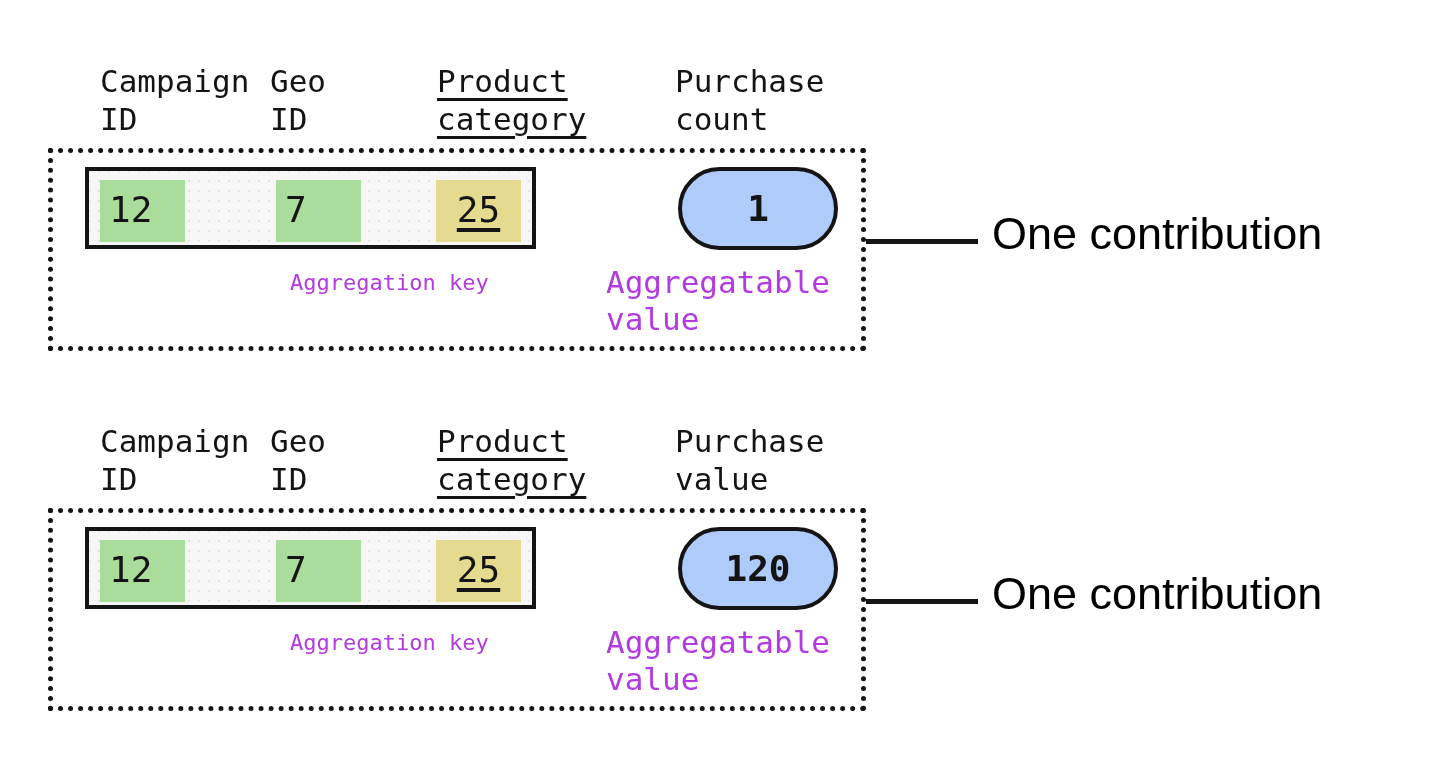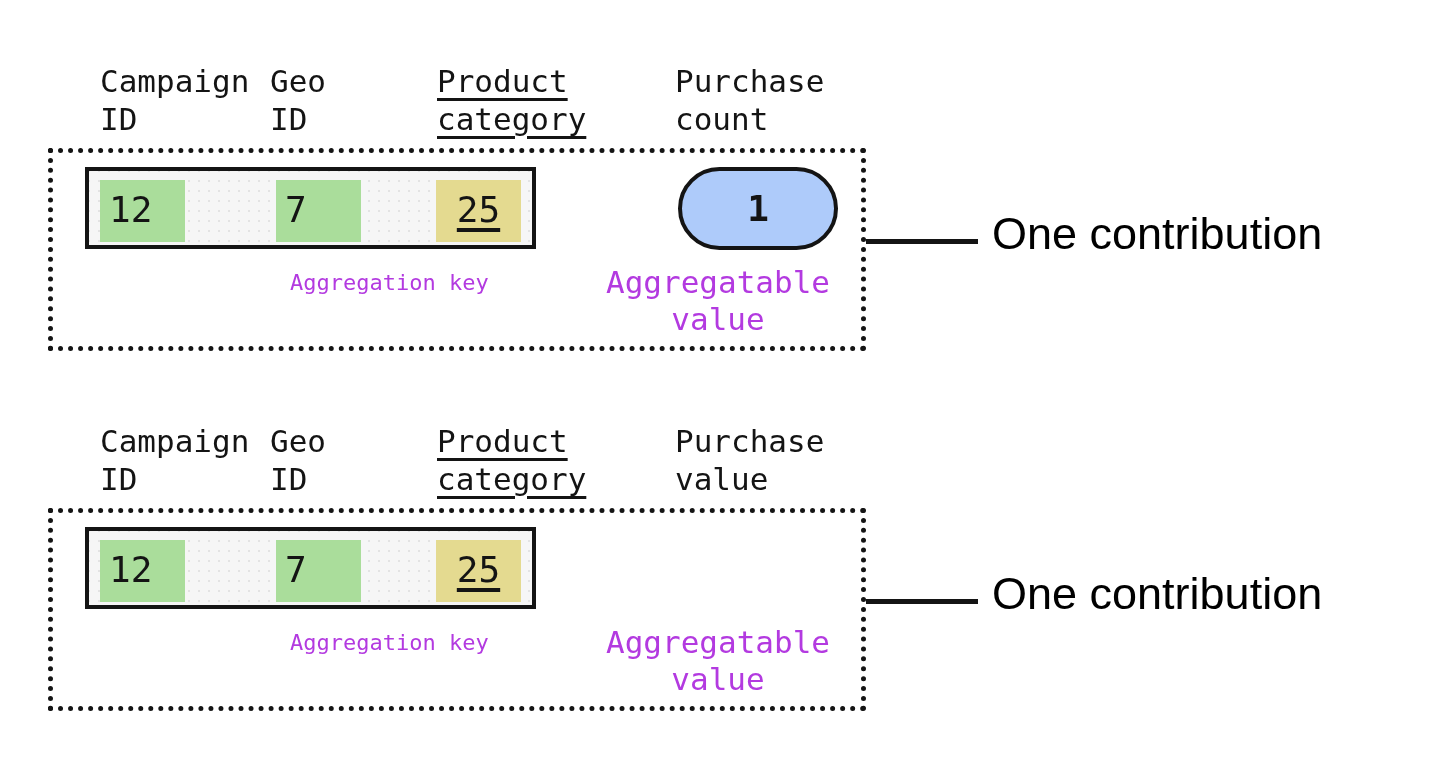--- a/index.html
+++ b/index.html
@@ -90,21 +90,21 @@
     font-size: 36px;
     font-weight: bold;
   }
 
   .agg-val {
     position: absolute;
     right: 612px; top: 264px;
     font-size: 31px;
     line-height: 37px;
     color: var(--label-purple, #b33ae0);
-    text-align: center;
+    text-align: left;
     white-space: pre-line;
   }
 
   .connector {
     position: absolute;
     left: 866px; top: 239px;
     width: 112px; height: 5px;
     background: #141414;
   }
 
@@ -162,20 +162,21 @@
 
     <div class="boundary"></div>
     <div class="rowbox"></div>
 
     <div class="cell green" style="left:100px">12</div>
     <div class="cell green" style="left:276px">7</div>
     <div class="cell yellow" style="left:436px">25</div>
 
     <div class="agg-key">Aggregation key</div>
 
+    <div class="pill">120</div>
     <div class="agg-val">Aggregatable
 value</div>
 
     <div class="connector"></div>
     <div class="annotation">One contribution</div>
   </section>
 
 </div>
 
 </body></html>

